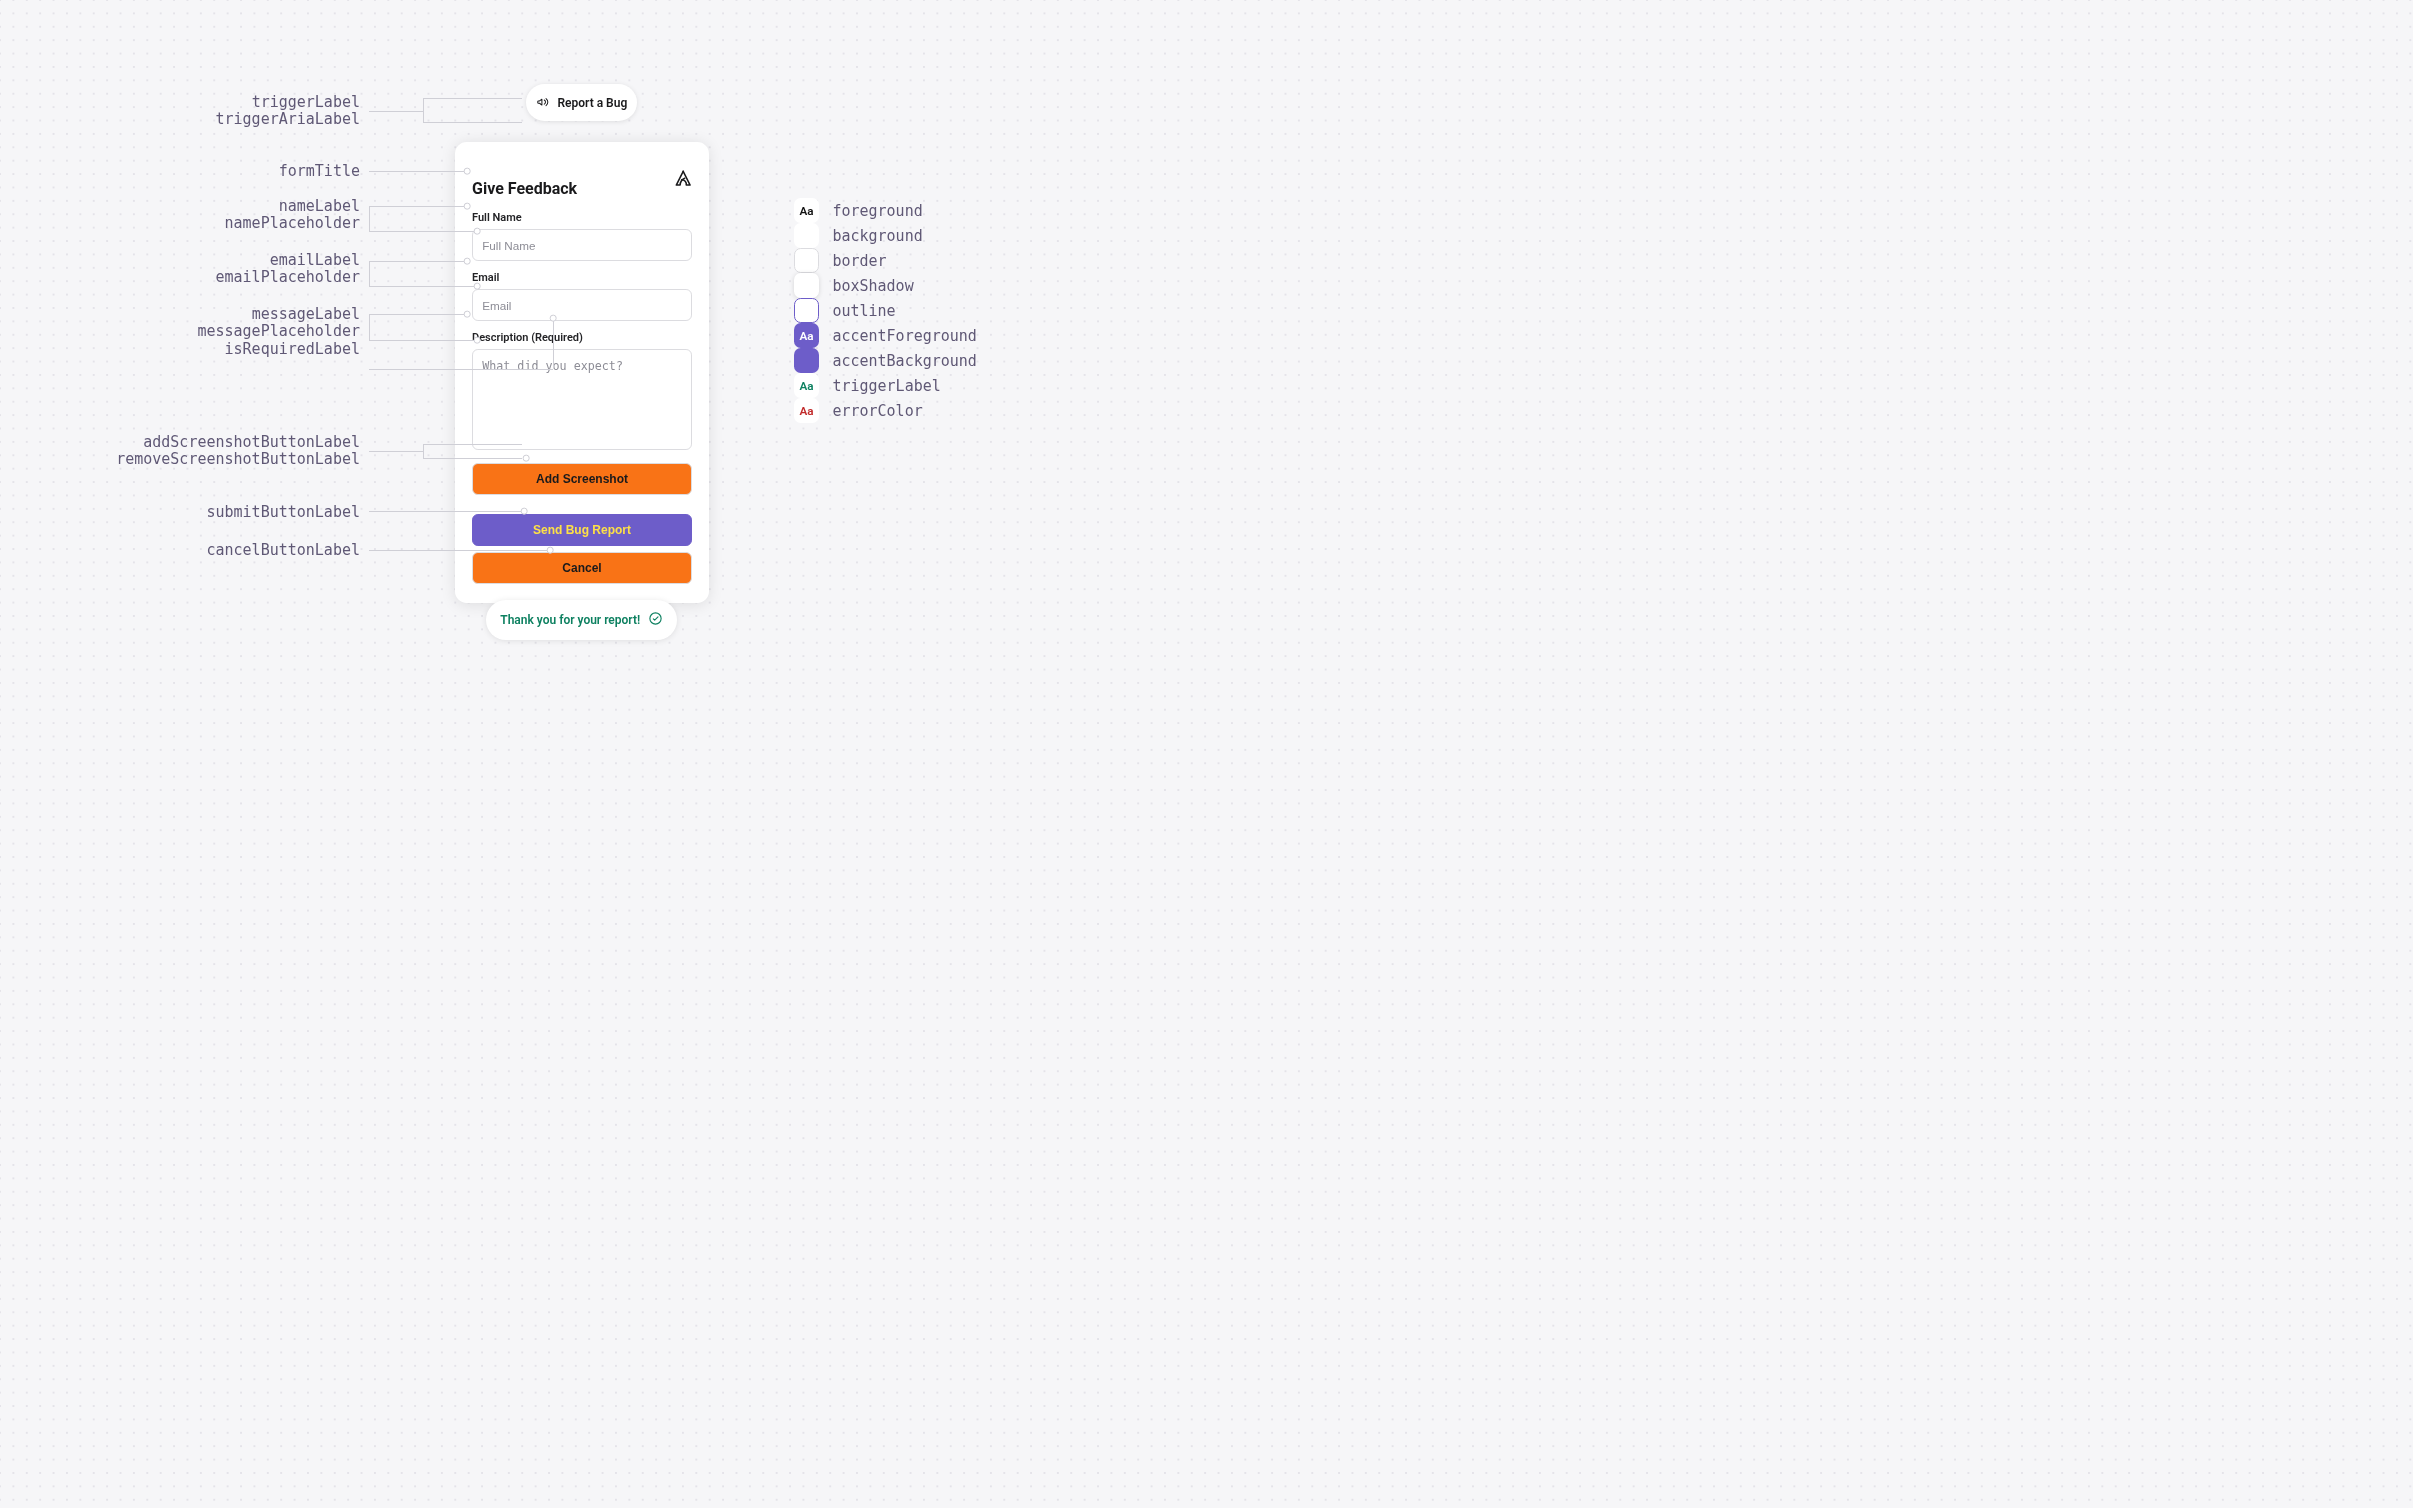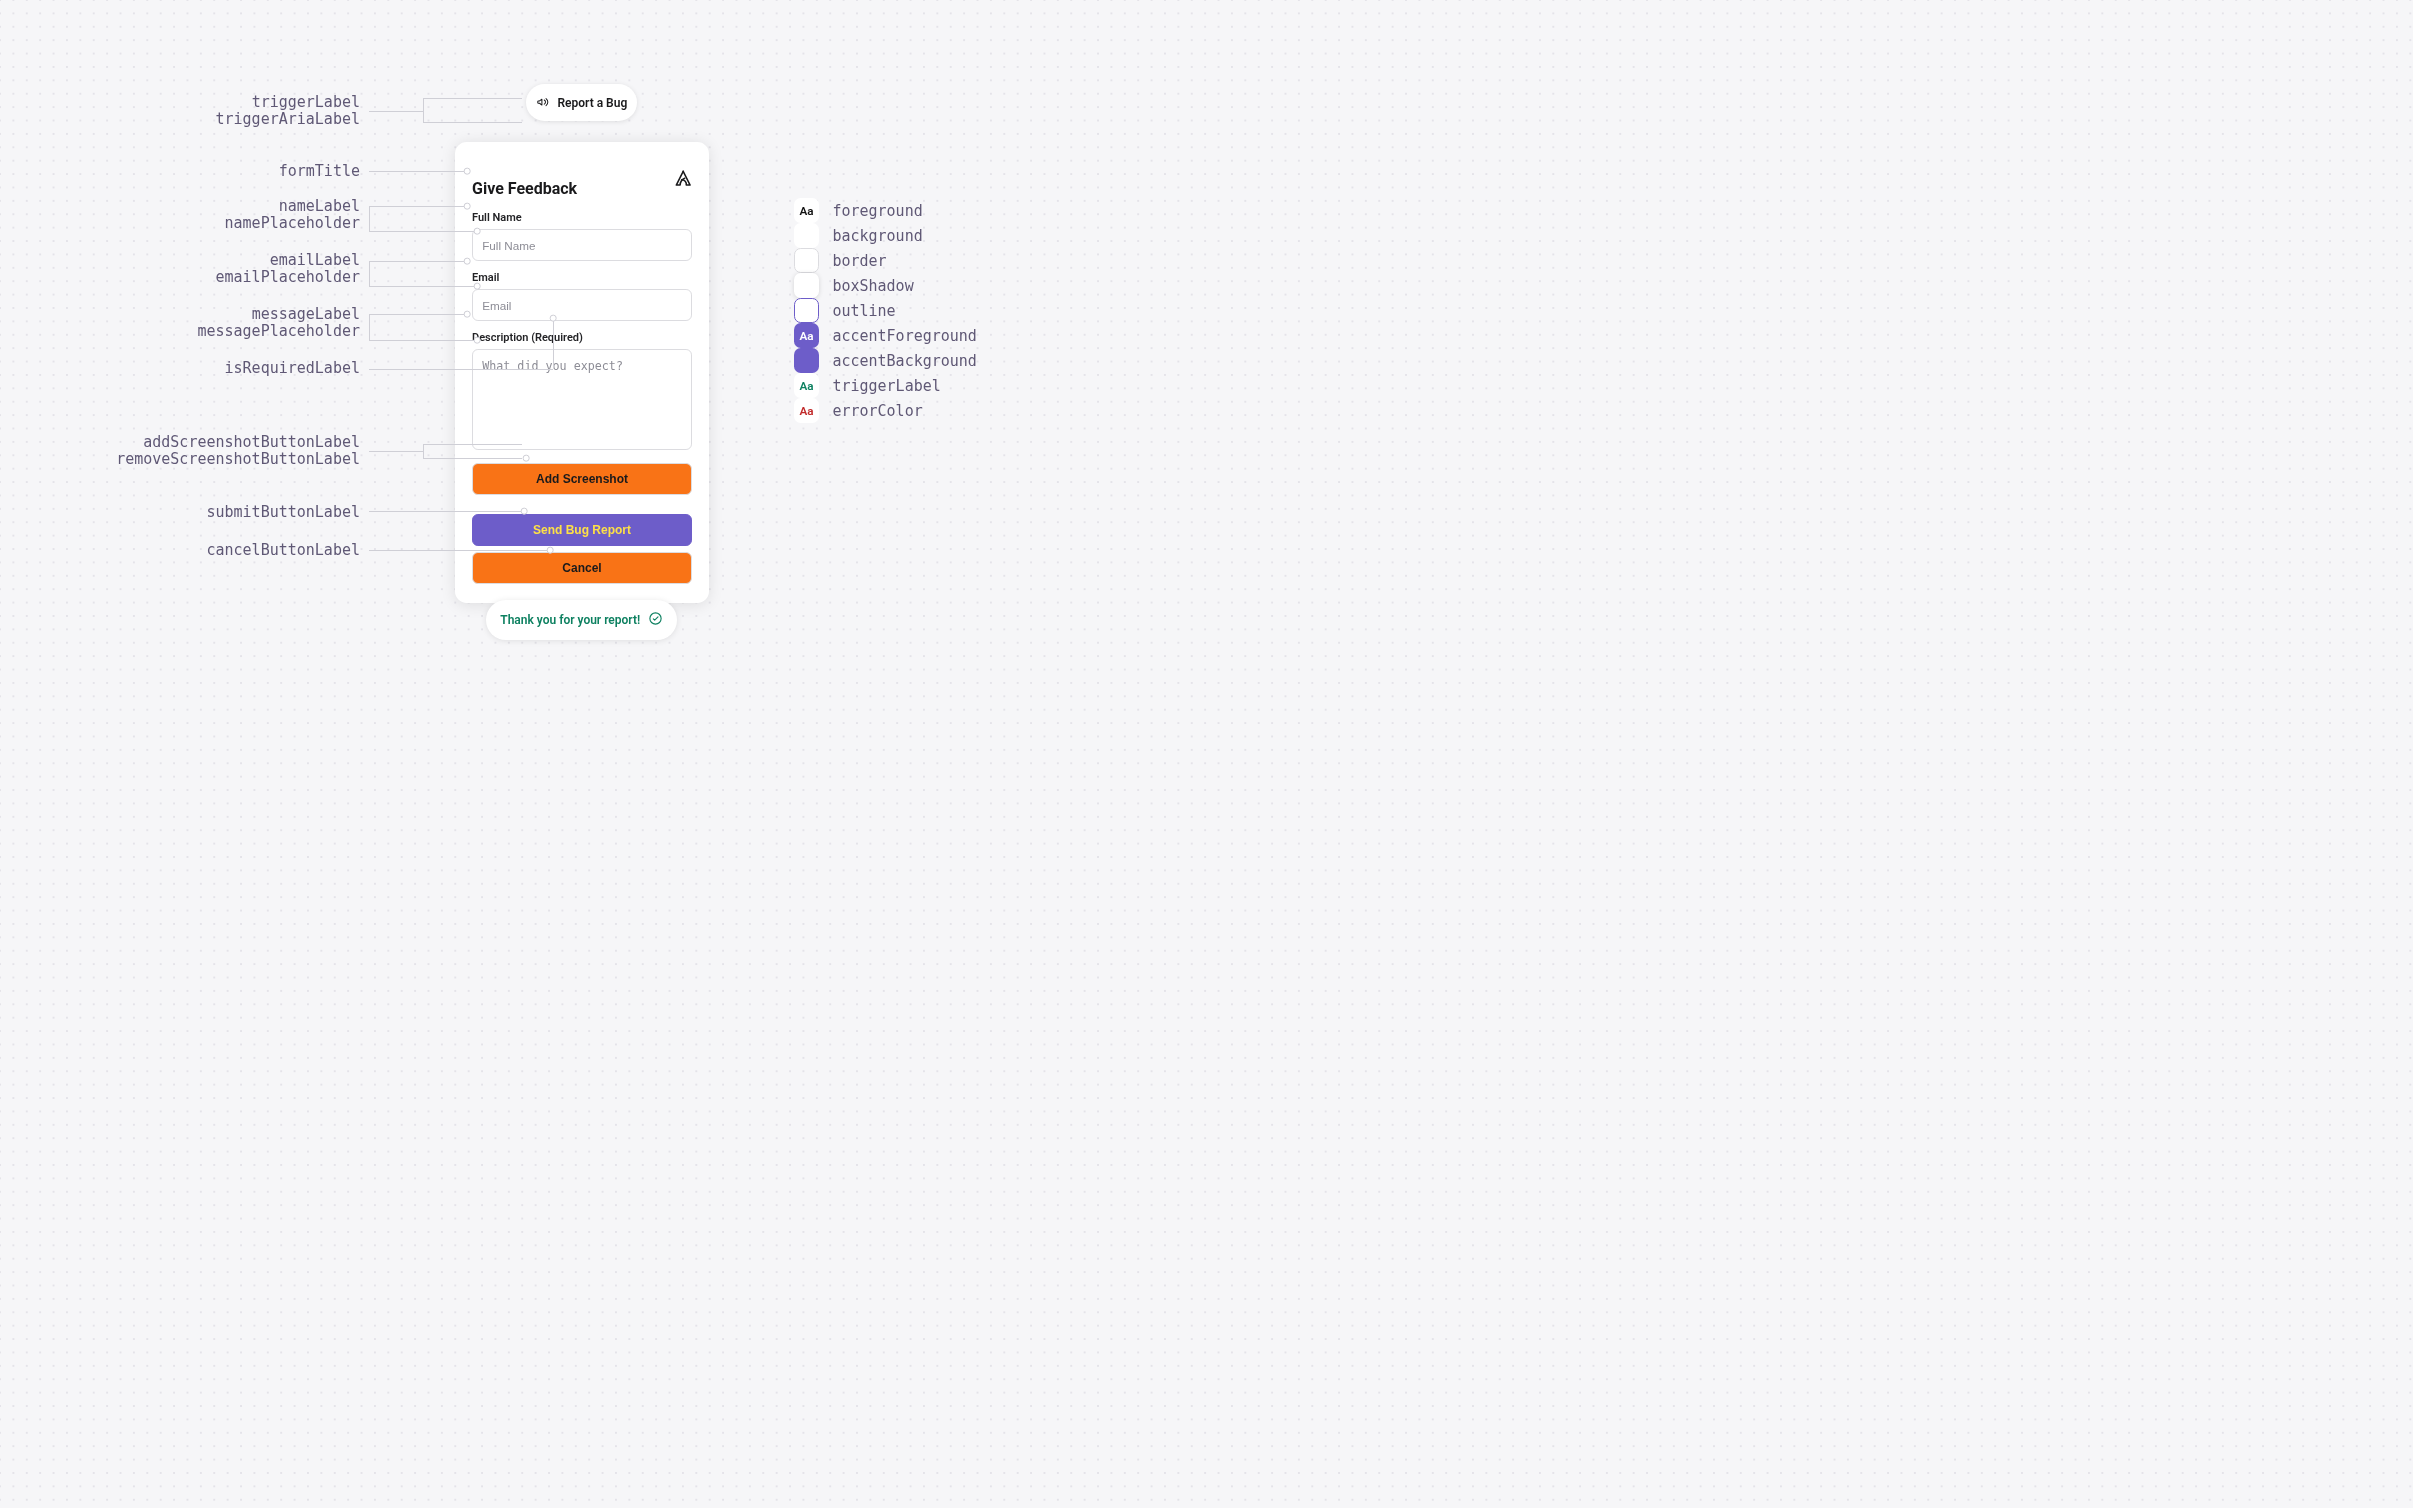--- a/index.html
+++ b/index.html
@@ -277,21 +277,21 @@
     <div>namePlaceholder</div>
   </div>
   <div class="anno-left" style="left:0; top:252px; width:360px;">
     <div>emailLabel</div>
     <div>emailPlaceholder</div>
   </div>
   <div class="anno-left" style="left:0; top:306px; width:360px;">
     <div>messageLabel</div>
     <div>messagePlaceholder</div>
   </div>
-  <div class="anno-left" style="left:0; top:360px; width:360px;">isRequiredLabel</div>
+  <div class="anno-left" style="left:0; top:341px; width:360px;">isRequiredLabel</div>
   <div class="anno-left" style="left:0; top:434px; width:360px;padding-left:32px;">
     <div>addScreenshotButtonLabel</div>
     <div>removeScreenshotButtonLabel</div>
   </div>
   <div class="anno-left" style="left:0; top:504px; width:360px;">submitButtonLabel</div>
   <div class="anno-left" style="left:0; top:542px; width:360px;">cancelButtonLabel</div>
 
   <div class="hline" style="left:369px; top:111px; width:54px;"></div>
   <div class="vline" style="left:423px; top:98px; height:24px;"></div>
   <div class="hline" style="left:423px; top:98px; width:99px;"></div>

